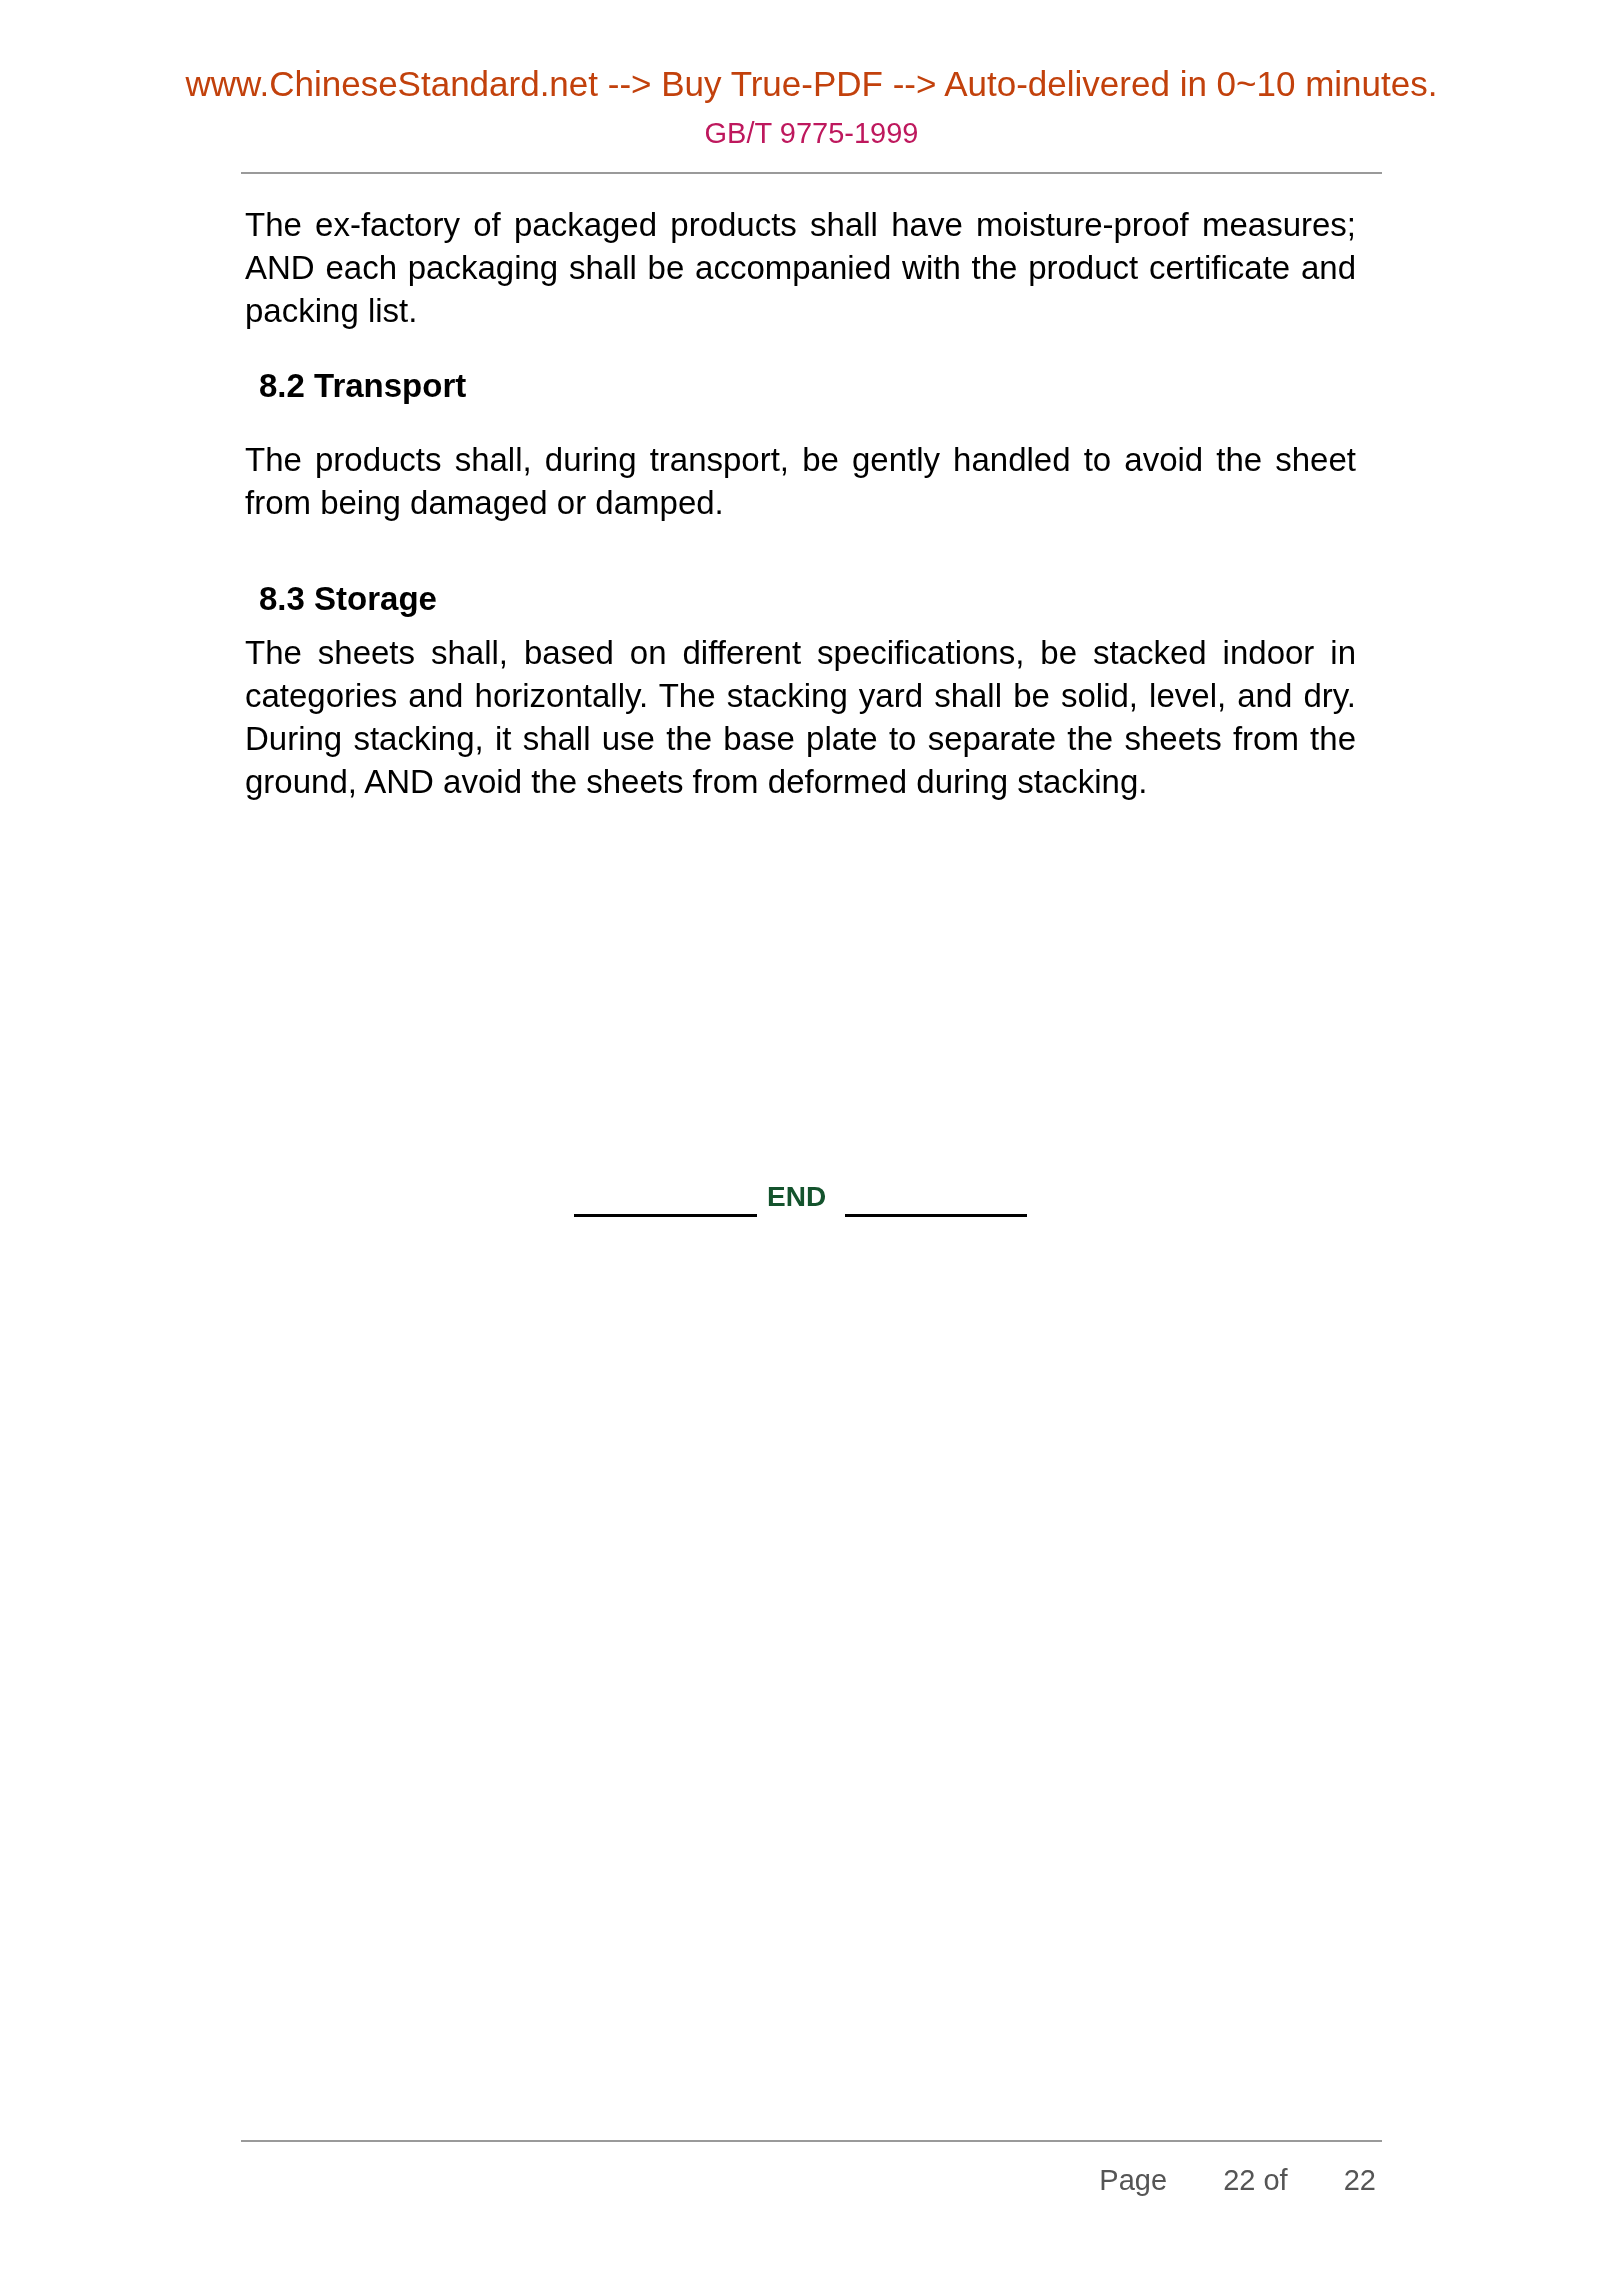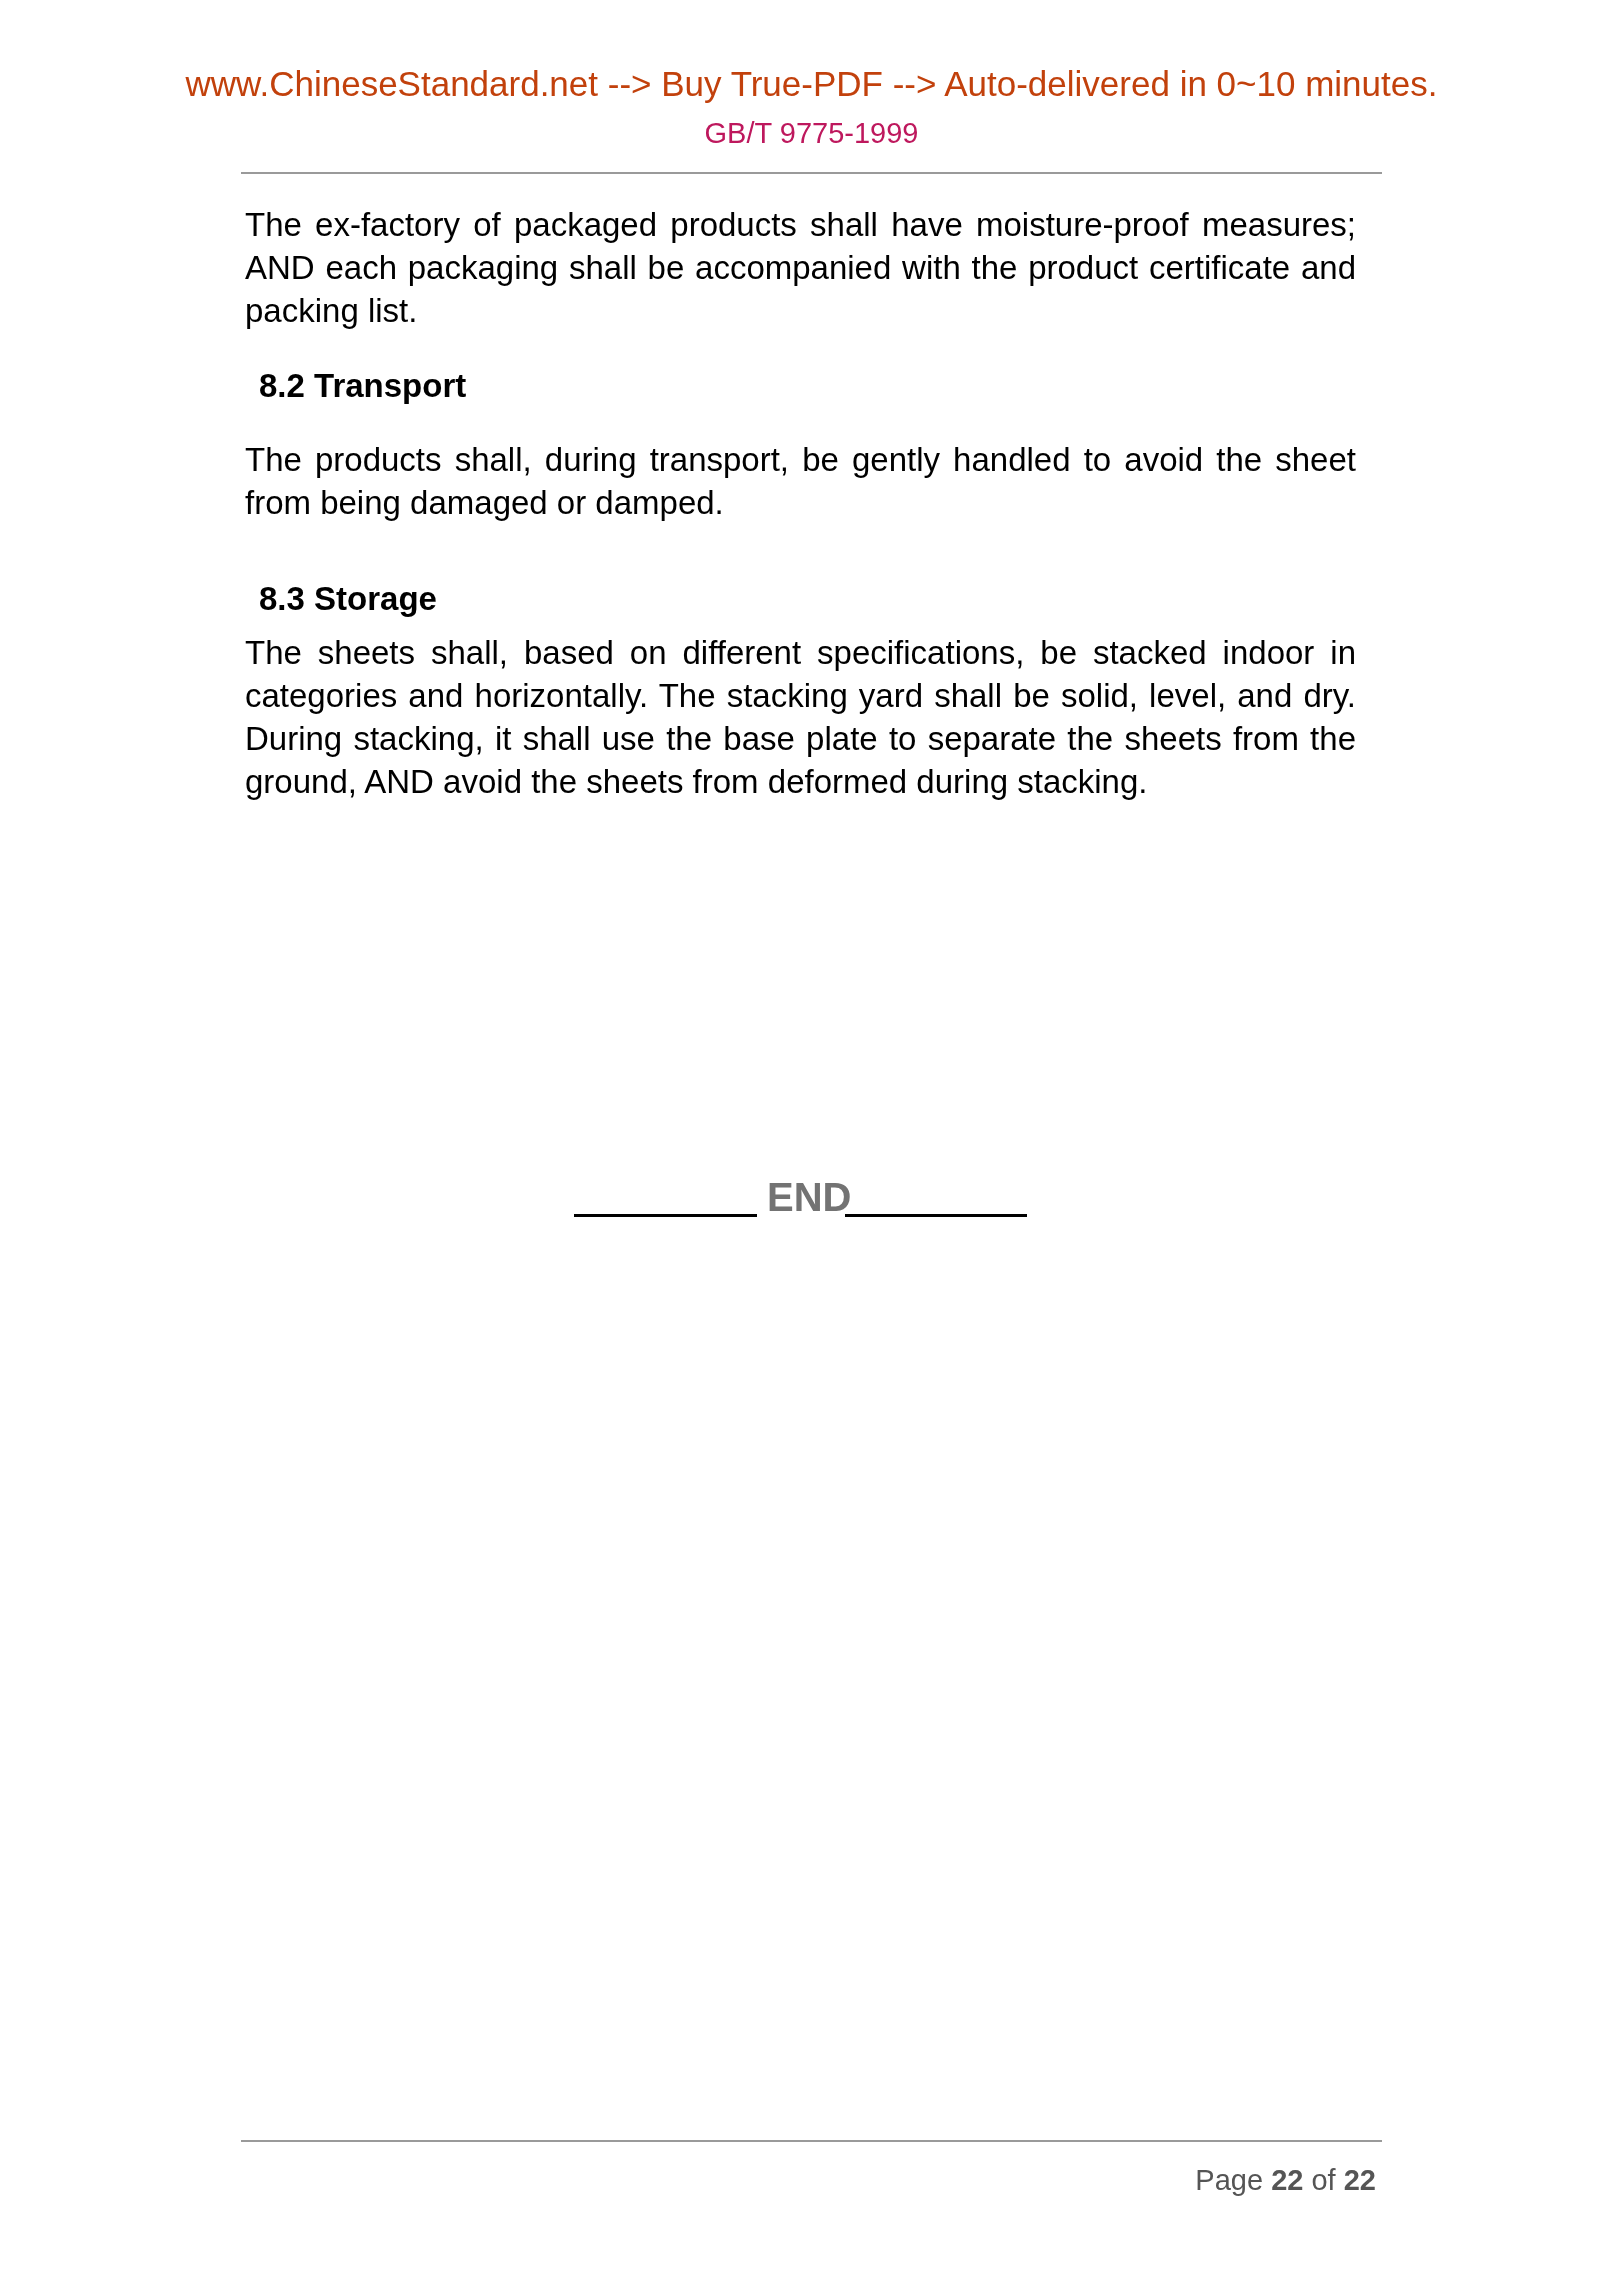--- a/index.html
+++ b/index.html
@@ -88,44 +88,44 @@
     top: 36px;
     height: 3.3px;
     background: #000;
   }
   .end-rule.left { left: 574px; width: 183px; }
   .end-rule.right { left: 845px; width: 182px; }
   .end-text {
     position: absolute;
     left: 767px;
     top: 0;
-    font-size: 40px;
+    font-size: 28px;
     line-height: 38px;
     font-weight: bold;
-    color: #737373;
+    color: #14532d;
     text-align: right;
   }
   .footer-rule {
     position: absolute;
     left: 241px;
     width: 1141px;
     top: 2140px;
     height: 1.7px;
     background: #9a9a9a;
   }
   .footer-pager {
     position: absolute;
     right: 247px;
     top: 2163px;
     font-size: 29px;
     line-height: 35px;
     color: #555555;
     white-space: nowrap;
   }
-  .footer-pager b { font-weight: bold; }
+  .footer-pager b { font-weight: normal; margin-left: 48px; }
 </style>
 </head>
 <body>
 
 <div class="page-header">
   <div class="header-banner">www.ChineseStandard.net --&gt; Buy True-PDF --&gt; Auto-delivered in 0~10 minutes.</div>
   <div class="header-docid">GB/T 9775-1999</div>
   <div class="header-rule"></div>
 </div>
 

